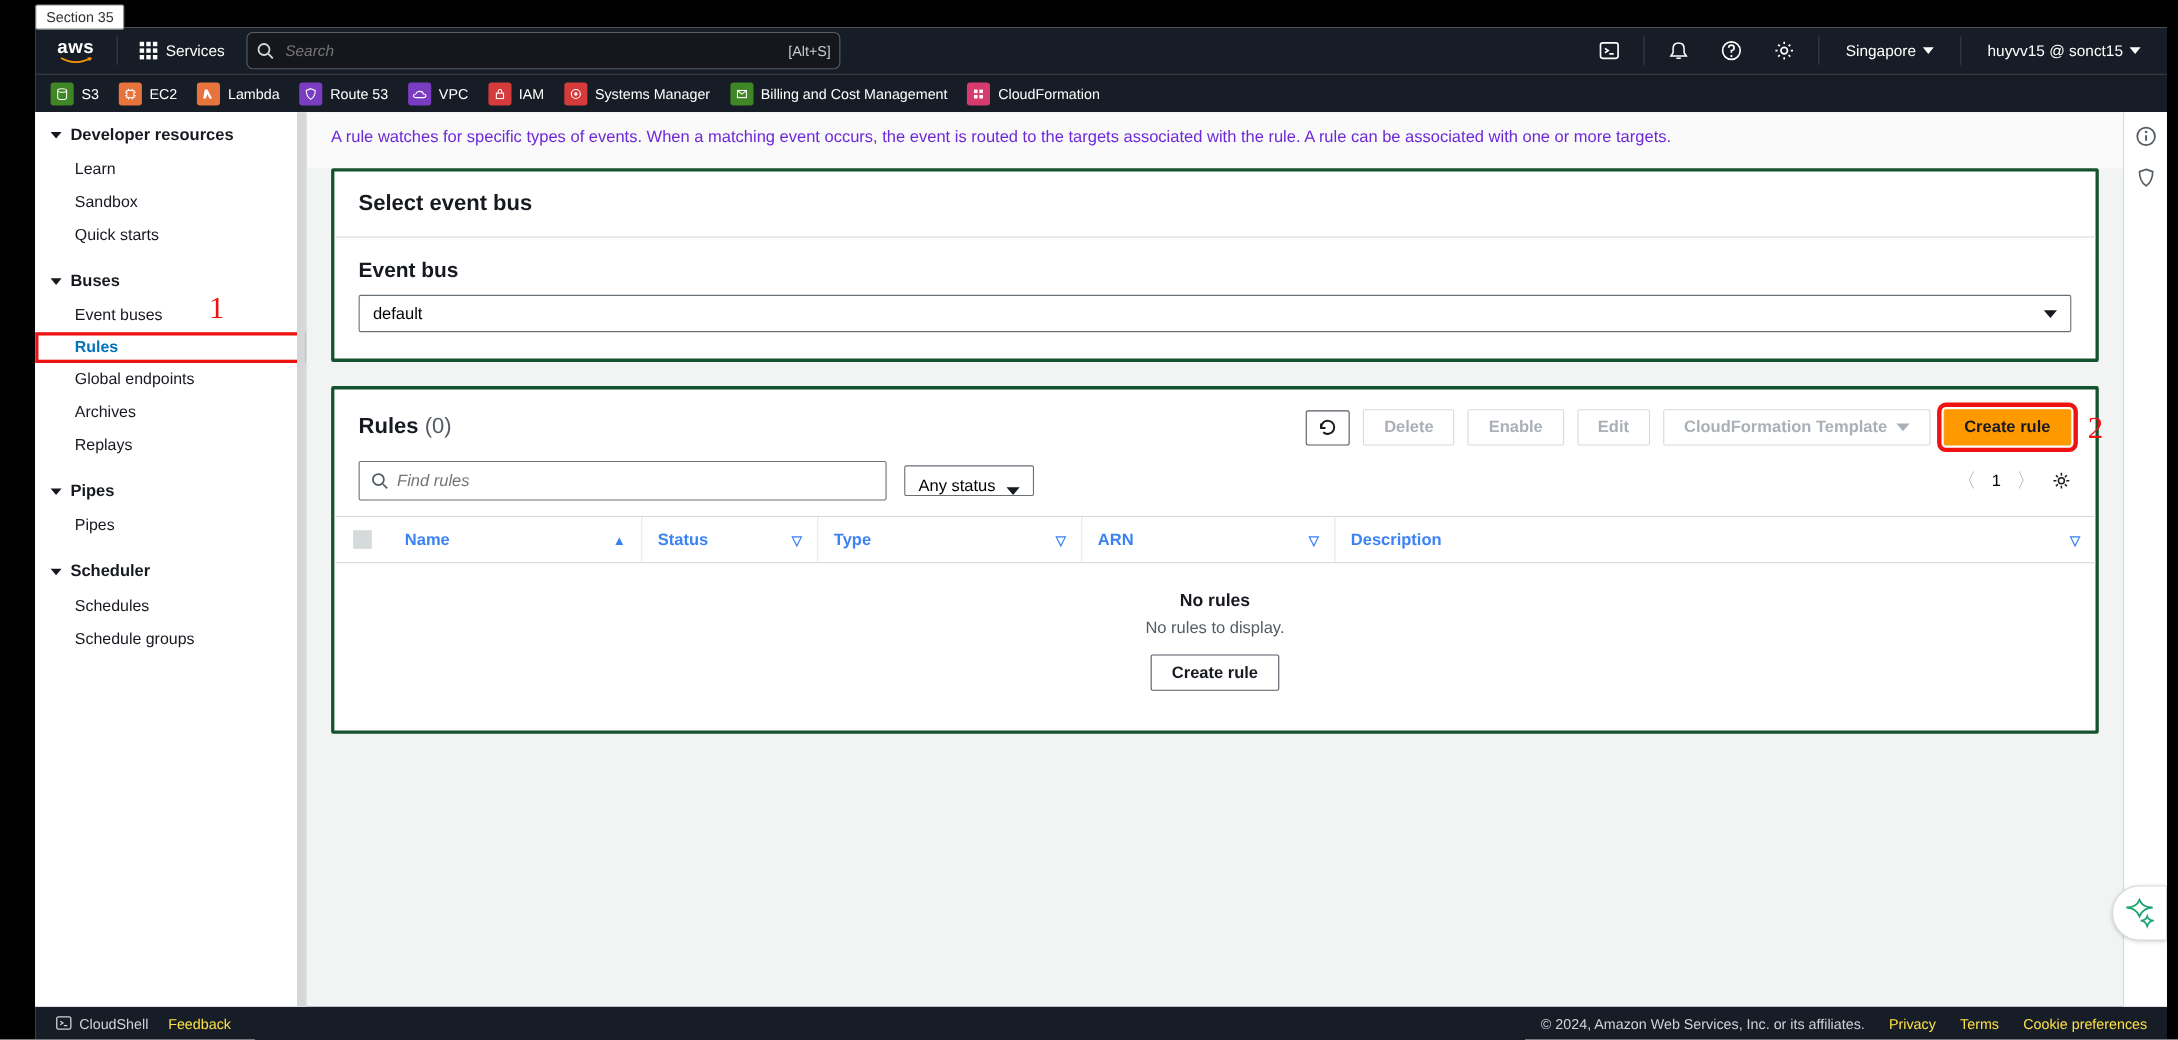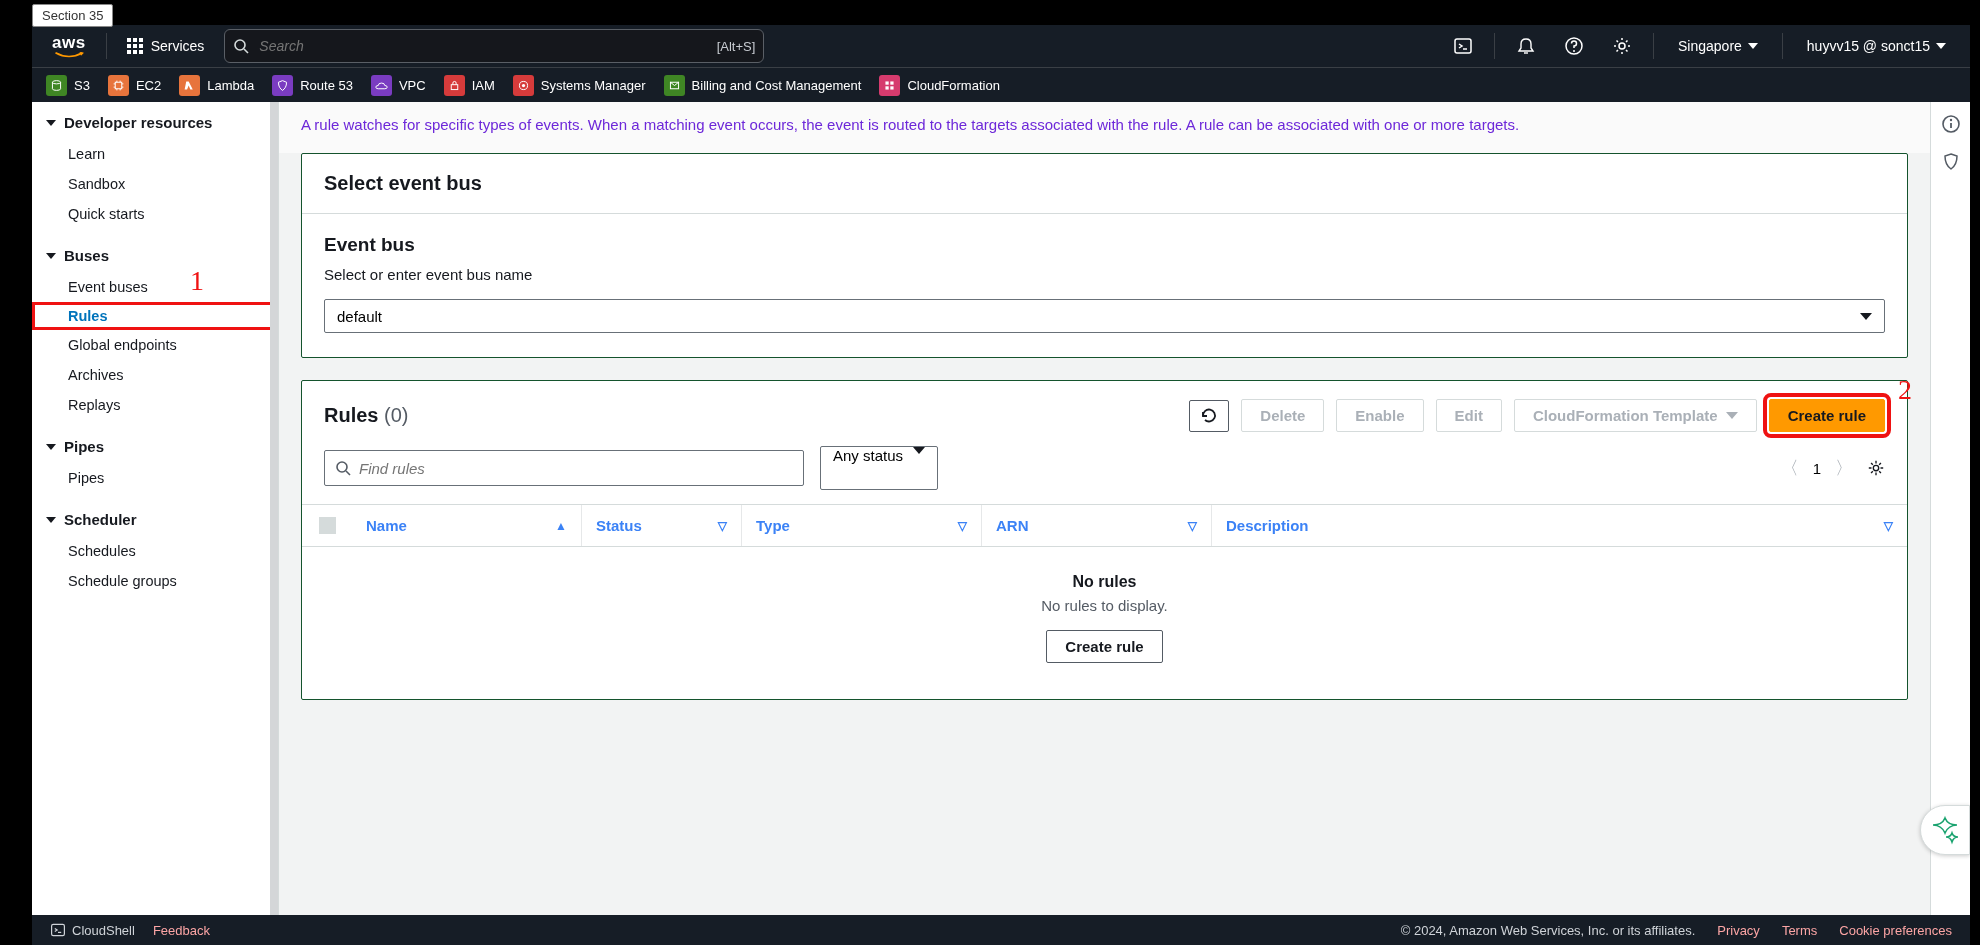--- a/index.html
+++ b/index.html
@@ -39,21 +39,21 @@
   .nav-section { padding: 4px 0 6px; }
   .nav-section-title { display: flex; align-items: center; gap: 8px; padding: 8px 14px; font-size: 15px; font-weight: 700; color: #16191f; cursor: pointer; }
   .tri-sm { width: 0; height: 0; border-left: 5px solid transparent; border-right: 5px solid transparent; border-top: 6px solid #16191f; }
   .nav-link { padding: 7px 14px 7px 36px; font-size: 14.5px; color: #16191f; cursor: pointer; }
   .nav-link.active { color: #0073bb; font-weight: 700; }
   .hl-rules { border: 3px solid #ef1212; padding: 3px 13px 3px 33px !important; margin: 0 0 0 0; }
   .annot-num { position: absolute; color: #ef1212; font-size: 28px; font-family: serif; font-weight: 400; pointer-events:none; }
   
   .content { flex: 1; overflow: auto; padding: 0; position: relative; }
   .desc-bar { padding: 14px 22px 20px; font-size: 15px; color: #6d28d9; background:#fafafa; }
-  .panel { background: #fff; border: 1px solid #14532d; border-radius: 2px; margin: 0 22px 22px; }
+  .panel { background: #fff; border: 3px solid #14532d; border-radius: 2px; margin: 0 22px 22px; }
   .panel.first{margin-top:0;}
   .panel-head { padding: 18px 22px; border-bottom: 1px solid #d5dbdb; }
   .panel-head h2 { font-size: 20px; font-weight: 700; color: #16191f; }
   .panel-body { padding: 20px 22px 24px; }
   .panel-body h3 { font-size: 19px; font-weight: 700; margin-bottom: 10px; color: #16191f; }
   .field-hint { font-size: 15px; color: #16191f; margin-bottom: 16px; }
   .select-box { border: 1px solid #687078; border-radius: 2px; height: 34px; display: flex; align-items: center; justify-content: space-between; padding: 0 12px; font-size: 15px; cursor: pointer; background:#fff; }
   .tri-sel { width: 0; height: 0; border-left: 6px solid transparent; border-right: 6px solid transparent; border-top: 7px solid #16191f; }
   
   .rules-head { display: flex; align-items: center; justify-content: space-between; padding: 18px 22px 14px; flex-wrap: wrap; gap: 12px; }
@@ -62,21 +62,21 @@
   .btn-row { display: flex; align-items: center; gap: 12px; }
   .btn { border: 1px solid #545b64; background: #fff; border-radius: 2px; padding: 7px 18px; font-size: 15px; cursor: pointer; color: #16191f; font-weight: 700; }
   .btn.icon-only { padding: 6px 10px; }
   .btn.disabled { color: #aab0b7; border-color: #d5dbdb; cursor: default; font-weight: 700; }
   .btn.drop { display: flex; align-items: center; gap: 8px; }
   .btn.primary { background: #ff9900; border-color: #ff9900; color: #16191f; font-weight: 700; }
   .hl-create { outline: 4px solid #ef1212; outline-offset: 2px; }
   .filter-row { display: flex; align-items: center; padding: 0 22px 14px; gap: 16px; }
   .find-input { flex: 0 0 480px; border: 1px solid #687078; border-radius: 2px; height: 36px; display: flex; align-items: center; padding: 0 10px; gap: 8px; background:#fff; }
   .find-input input { border: none; outline: none; font-size: 15px; font-style: italic; flex: 1; color: #545b64; }
-  .status-sel { border: 1px solid #687078; border-radius: 2px; height: 44px; display: flex; align-items: flex-start; padding: 0 12px; gap: 10px; font-size: 15px; cursor: pointer; background:#fff; }
+  .status-sel { border: 1px solid #687078; border-radius: 2px; height: 28px; display: flex; align-items: flex-end; padding: 0 12px; gap: 10px; font-size: 15px; cursor: pointer; background:#fff; }
   .filter-spacer{flex:1;}
   .pager { display: flex; align-items: center; gap: 14px; font-size: 15px; }
   .pager .pg-arrow { color: #aab0b7; cursor: default; font-size:18px; }
   .pager .gear { cursor: pointer; }
   
   .tbl { width: 100%; border-top: 1px solid #d5dbdb; }
   .tbl-head { display: flex; align-items: center; border-bottom: 1px solid #d5dbdb; }
   .th { padding: 12px 14px; font-size: 15px; font-weight: 700; color: #3b82f6; display: flex; align-items: center; gap: 8px; border-right: 1px solid #e6e8e9; }
   .th:last-child{border-right:none;}
   .th-check { width: 50px; justify-content: center; border-right:none; }
@@ -92,21 +92,21 @@
   .empty-block .sub { font-size: 15px; color: #545b64; margin-bottom: 16px; }
   
   .right-rail { width: 40px; background: #fff; border-left: 1px solid #d5dbdb; display: flex; flex-direction: column; align-items: center; padding-top: 12px; gap: 18px; }
   .rail-ic { width: 20px; height: 20px; color: #545b64; cursor: pointer; }
   
   .chat-float { position: absolute; right: 0; bottom: 60px; width: 50px; height: 50px; background: #fff; border: 1px solid #d5dbdb; border-radius: 25px 0 0 25px; display: flex; align-items: center; justify-content: center; box-shadow: 0 1px 4px rgba(0,0,0,.2); }
   
   .footer { height: 30px; background: #161d26; color: #cfd3d8; font-size: 13px; display: flex; align-items: center; padding: 0 18px; gap: 22px; }
   .footer .left { display: flex; align-items: center; gap: 18px; }
   .footer .spacer { flex: 1; }
-  .footer a { color: #fca5a5; text-decoration: none; }
+  .footer a { color: #fde047; text-decoration: none; }
   svg{display:block;}
 </style>
 </head>
 <body>
 
 <div class="section-tag">Section 35</div>
 
 <div class="frame">
 
   <div class="topnav">
@@ -305,21 +305,20 @@
 
     <div class="content">
       <div class="desc-bar">A rule watches for specific types of events. When a matching event occurs, the event is routed to the targets associated with the rule. A rule can be associated with one or more targets.</div>
 
       <div class="panel first">
         <div class="panel-head">
             <h2>Select event bus</h2>
           </div>
         <div class="panel-body">
           <h3>Event bus</h3>
-          <div class="field-hint">Select or enter event bus name</div>
           <div class="select-box">
             <span>default</span>
             <span class="tri-sel"></span>
           </div>
         </div>
       </div>
 
       <span class="annot-num" style="top:272px; right:18px;">2</span>
 
       <div class="panel">

